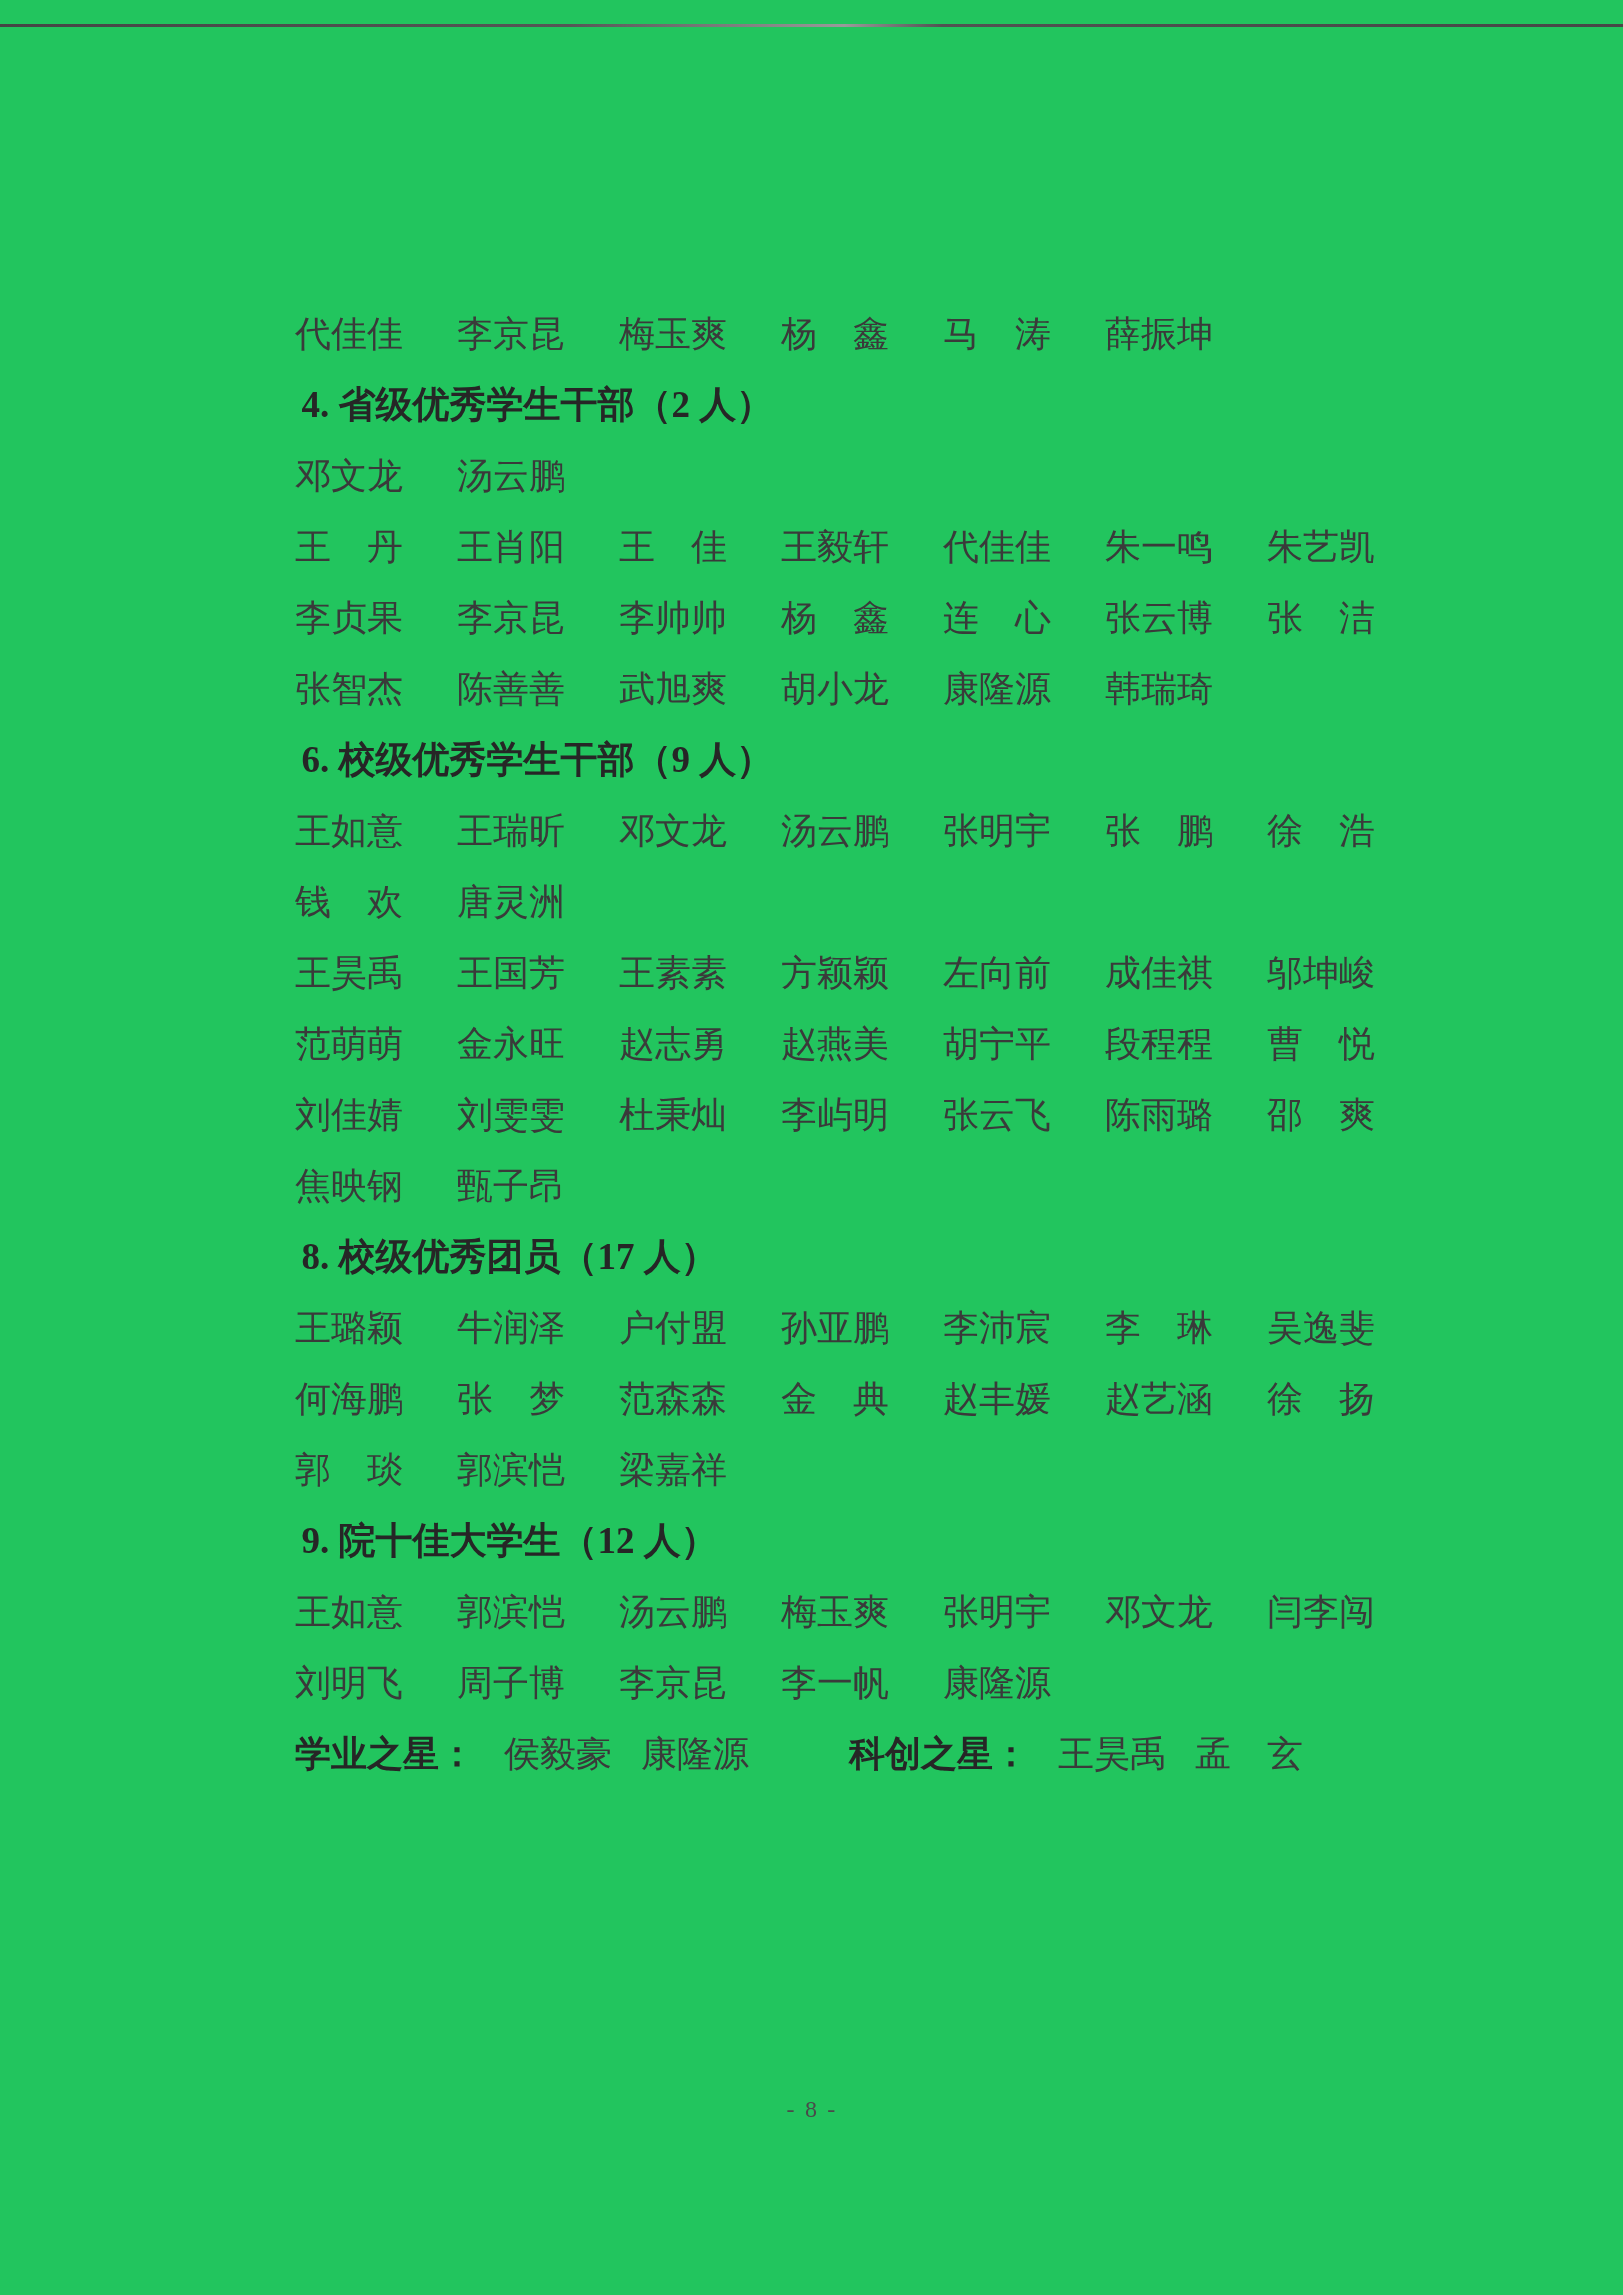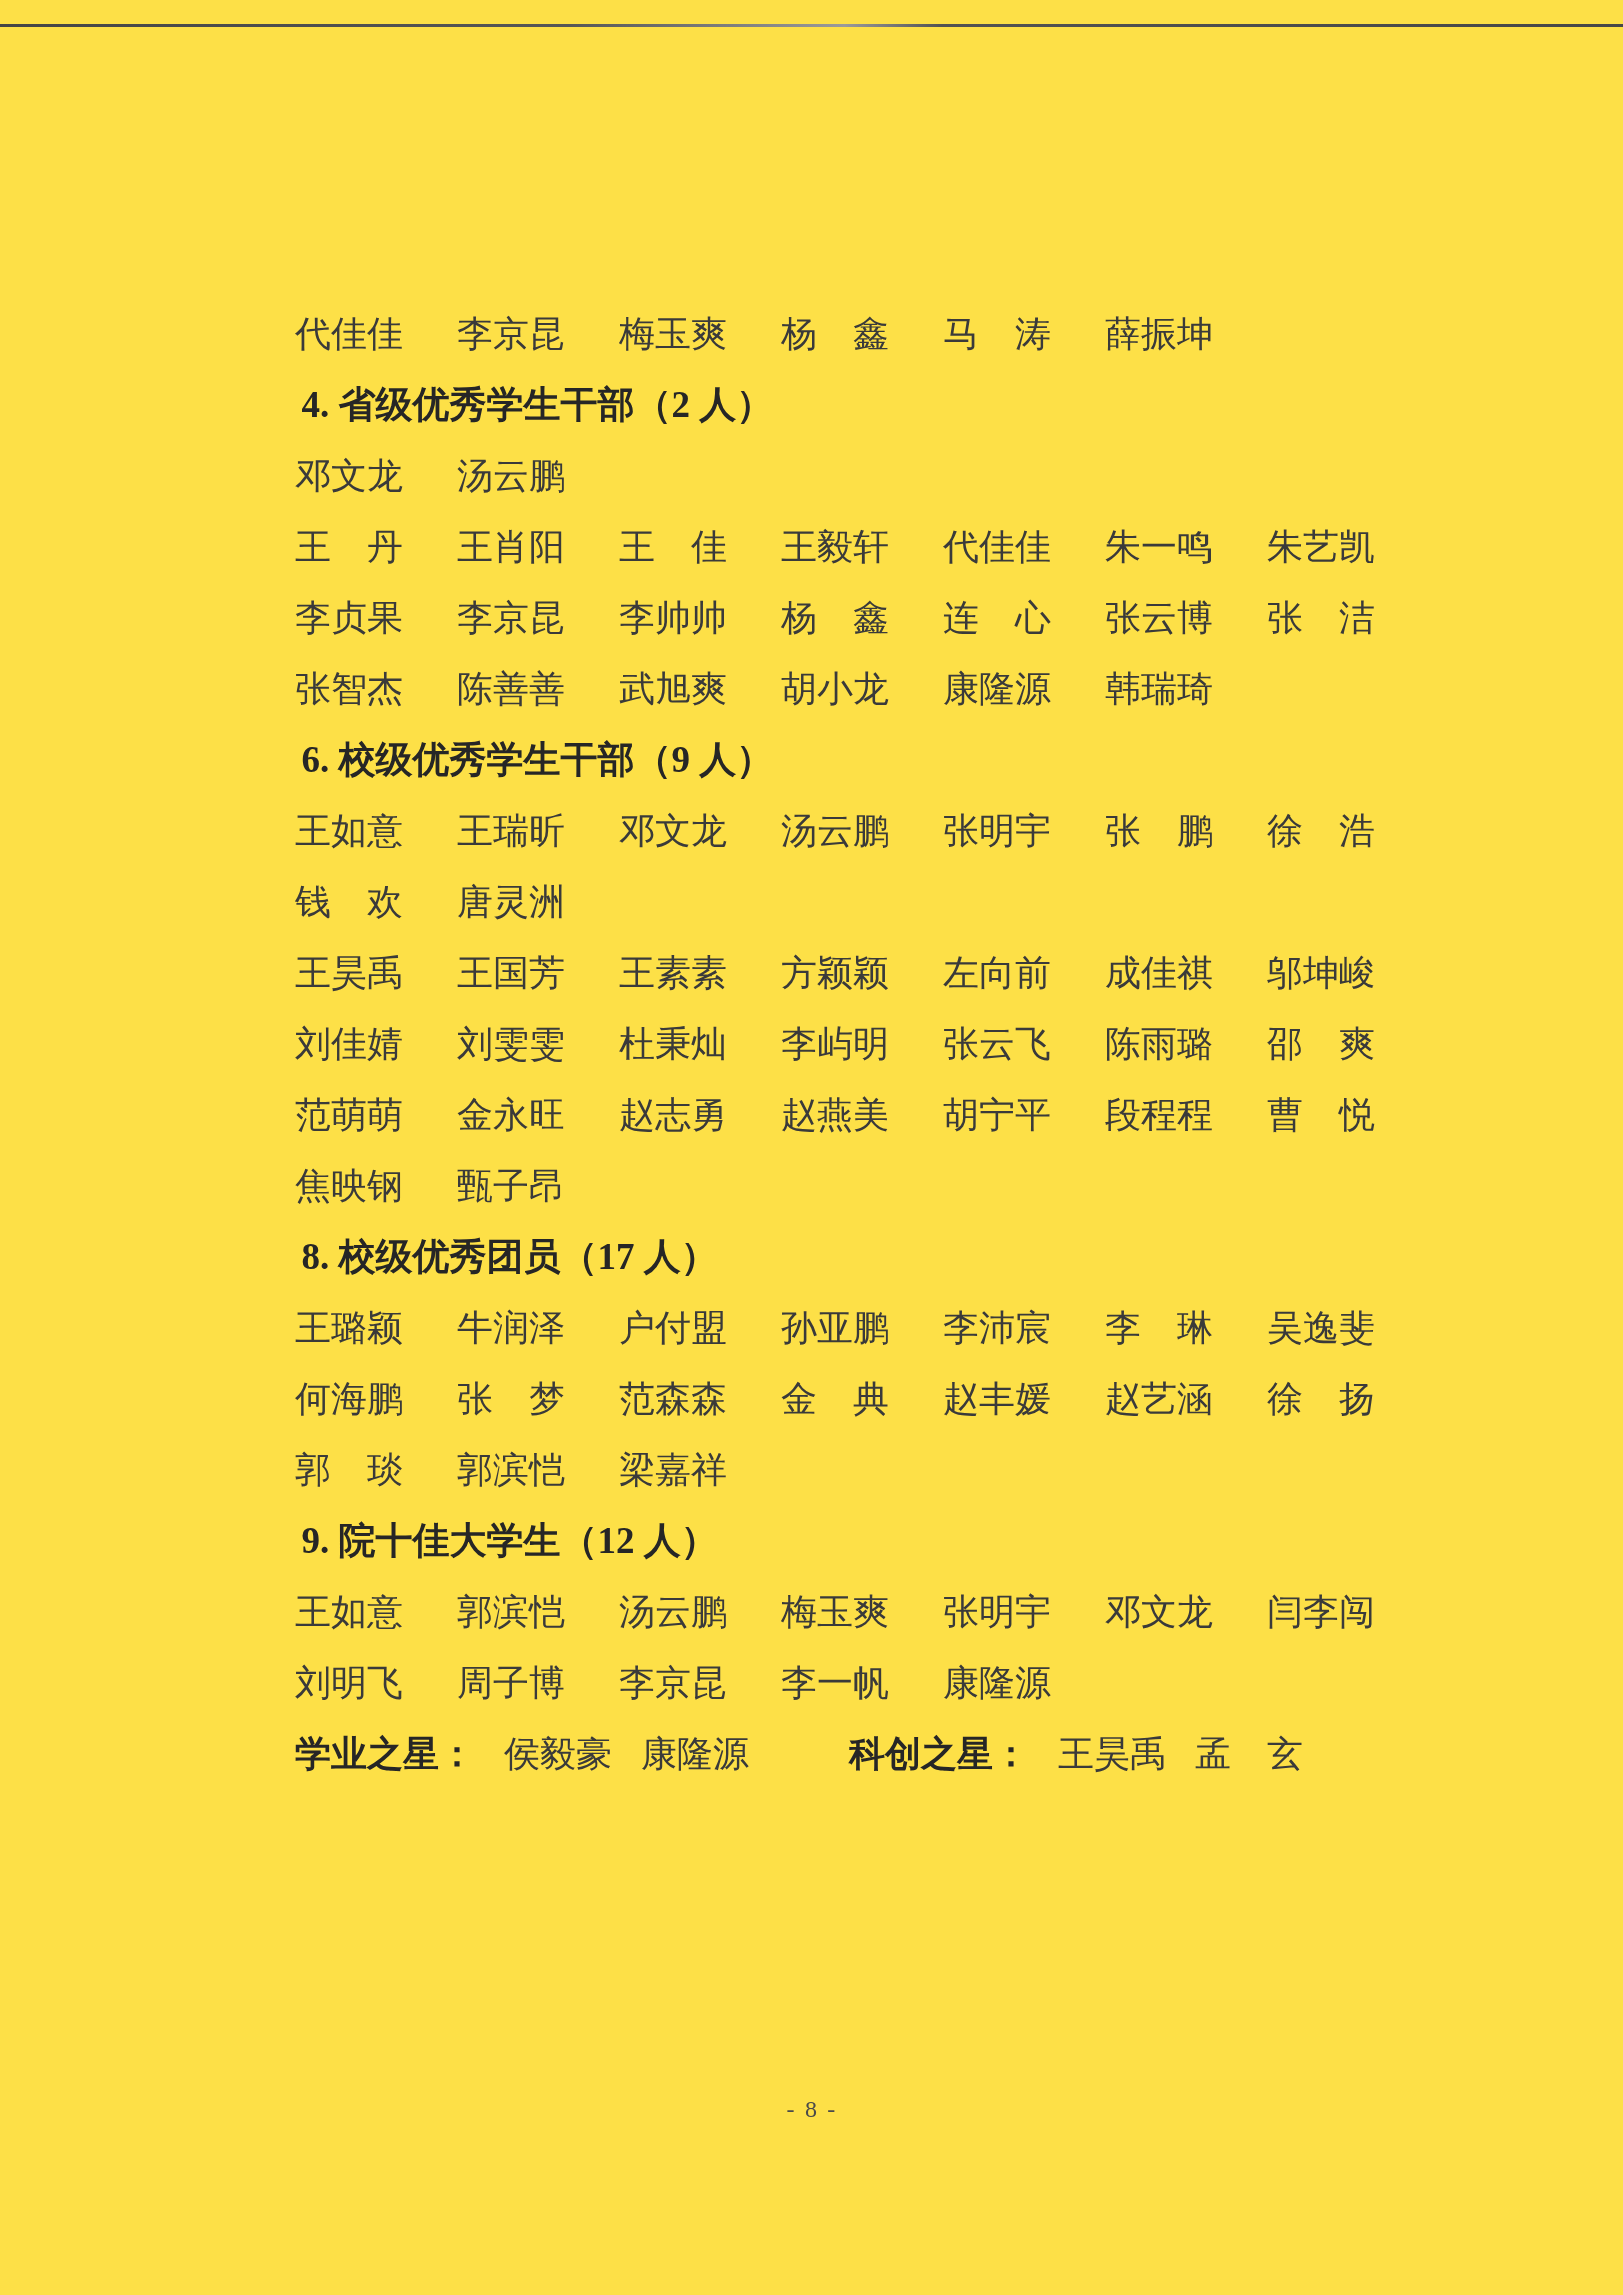--- a/index.html
+++ b/index.html
@@ -1,20 +1,20 @@
 <!DOCTYPE html>
 <html style="font-size:8.7px"><head>
 <meta charset="utf-8">
 <style>
   html, body { margin: 0; padding: 0; }
   .page {
     position: relative;
     width: 1624px;
     height: 2295px;
-    background: #fde047;
+    background: #22c55e;
     overflow: hidden;
     font-family: "Liberation Serif", "DejaVu Serif", serif;
     color: #3a3a3a;
   }
   .scan-line {
     position: absolute;
     top: 24px; left: 0;
     width: 100%; height: 2.7px;
     background: linear-gradient(90deg, #454545, #565656 35%, #9a9a9a 52%, #525252 58%, #474747);
   }
@@ -115,36 +115,36 @@
       <div class="line name-row">
         <span class="name">王昊禹</span>
         <span class="name">王国芳</span>
         <span class="name">王素素</span>
         <span class="name">方颖颖</span>
         <span class="name">左向前</span>
         <span class="name">成佳祺</span>
         <span class="name">邬坤峻</span>
       </div>
       <div class="line name-row">
+        <span class="name">范萌萌</span>
+        <span class="name">金永旺</span>
+        <span class="name">赵志勇</span>
+        <span class="name">赵燕美</span>
+        <span class="name">胡宁平</span>
+        <span class="name">段程程</span>
+        <span class="name">曹　悦</span>
+      </div>
+      <div class="line name-row">
         <span class="name">刘佳婧</span>
         <span class="name">刘雯雯</span>
         <span class="name">杜秉灿</span>
         <span class="name">李屿明</span>
         <span class="name">张云飞</span>
         <span class="name">陈雨璐</span>
         <span class="name">邵　爽</span>
-      </div>
-      <div class="line name-row">
-        <span class="name">范萌萌</span>
-        <span class="name">金永旺</span>
-        <span class="name">赵志勇</span>
-        <span class="name">赵燕美</span>
-        <span class="name">胡宁平</span>
-        <span class="name">段程程</span>
-        <span class="name">曹　悦</span>
       </div>
       <div class="line name-row">
         <span class="name">焦映钢</span>
         <span class="name">甄子昂</span>
       </div>
       <div class="line heading">8. 校级优秀团员（17 人）</div>
       <div class="line name-row">
         <span class="name">王璐颖</span>
         <span class="name">牛润泽</span>
         <span class="name">户付盟</span>

